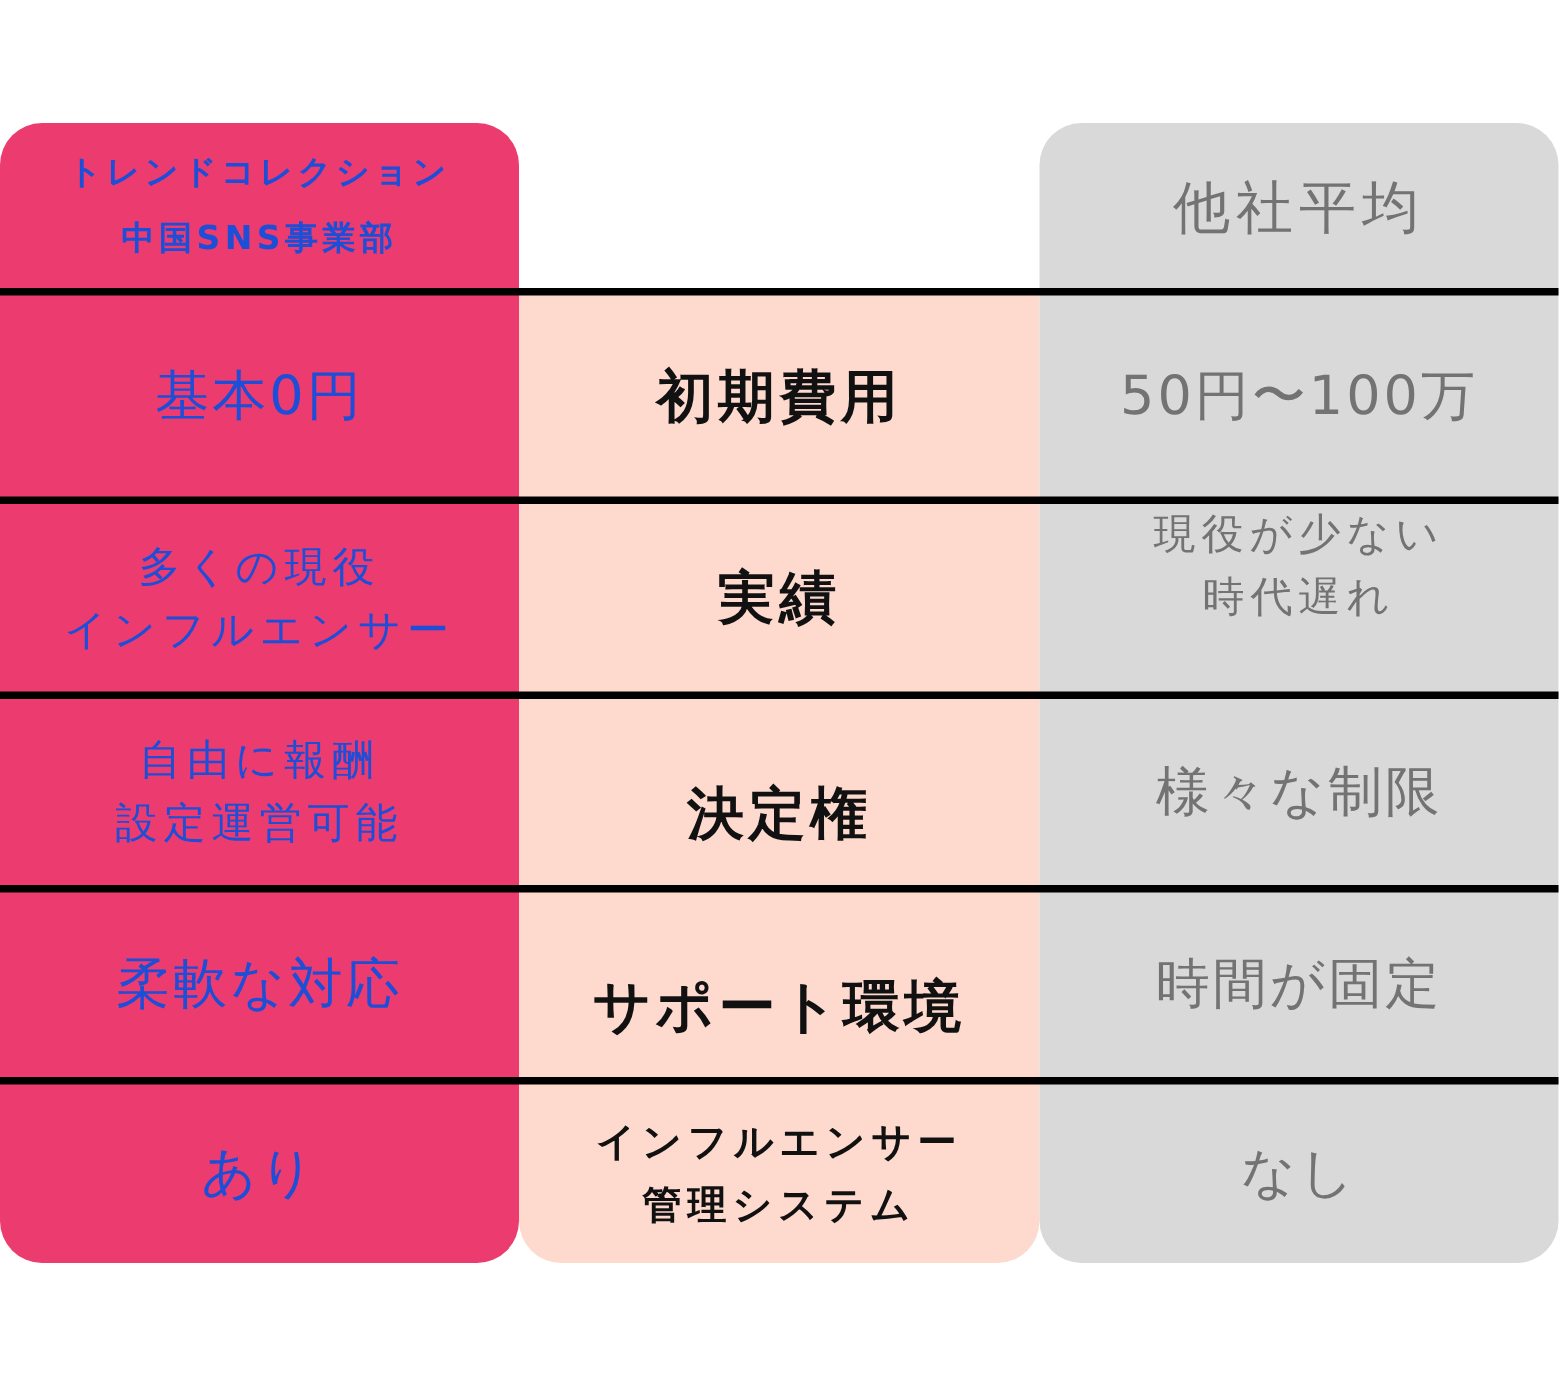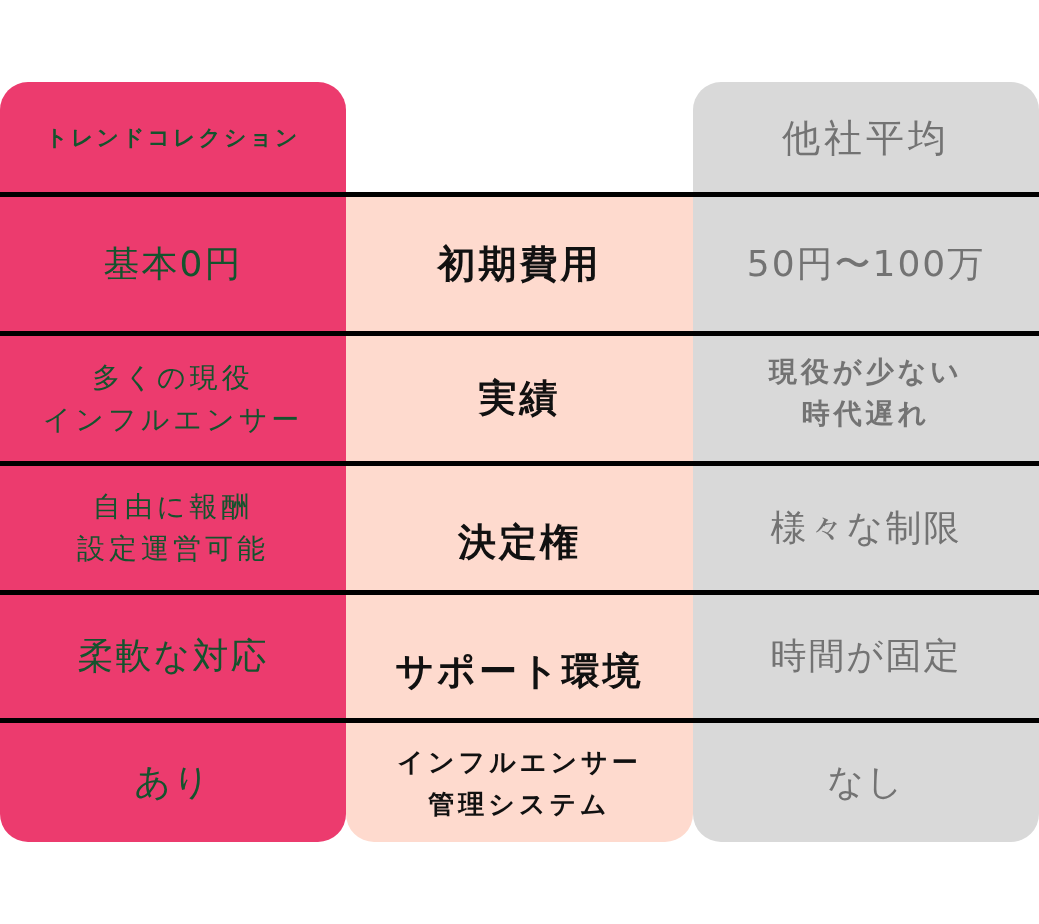--- a/index.html
+++ b/index.html
@@ -5,40 +5,41 @@
     html, body { margin:0; padding:0; background:#ffffff; }
     body { width:1039px; height:924px; position:relative; overflow:hidden;
            font-family:"DejaVu Sans","Liberation Sans",sans-serif; }
     .col { position:absolute; box-sizing:border-box; }
     .col-ours { left:0; top:82px; width:346px; height:760px; background:#ec3b6e; border-radius:28px; }
     .col-mid  { left:346px; top:196px; width:347px; height:646px; background:#fedace; border-radius:0 0 28px 28px; }
     .col-other{ left:693px; top:82px; width:346px; height:760px; background:#d9d9d9; border-radius:28px; }
     .divider { position:absolute; left:0; width:1039px; height:5px; background:#000; }
     .cell { position:absolute; display:flex; align-items:center; justify-content:center;
             text-align:center; flex-direction:column; box-sizing:border-box; }
-    .c-ours { left:0; width:346px; color:#14532d; }
+    .c-ours { left:0; width:346px; color:#1d4ed8; }
     .c-mid { left:346px; width:347px; color:#111; font-weight:bold; }
     .c-other { left:693px; width:346px; color:#737373; }
     .head-ours { top:82px; height:112px; font-weight:bold; font-size:22px; letter-spacing:3px; line-height:44px; }
     .head-other { top:82px; height:112px; font-size:38px; letter-spacing:4px; }
     .big { font-size:36px; letter-spacing:2px; }
     .mid-big { font-size:38px; letter-spacing:3px;border-radius:30px; }
     .small { font-size:28px; letter-spacing:4px; line-height:42px; }
     .small-b { font-size:26px; letter-spacing:4px; line-height:42px; }
     .line { display:block; white-space:nowrap; }
   </style>
 </head>
 <body>
 
 <div class="col col-ours"></div>
 <div class="col col-mid"></div>
 <div class="col col-other"></div>
 
 <div class="cell c-ours head-ours">
   <span class="line">トレンドコレクション</span>
+  <span class="line">中国SNS事業部</span>
 </div>
 <div class="cell c-other head-other">
   <span class="line">他社平均</span>
 </div>
 
 <div class="divider" style="top:192px"></div>
 <div class="divider" style="top:331px"></div>
 <div class="divider" style="top:461px"></div>
 <div class="divider" style="top:590px"></div>
 <div class="divider" style="top:718px"></div>
@@ -53,21 +54,21 @@
   <span class="line">50円〜100万</span>
 </div>
 
 <div class="cell c-ours small" style="top:336px;height:125px">
   <span class="line">多くの現役</span>
   <span class="line">インフルエンサー</span>
 </div>
 <div class="cell c-mid mid-big" style="top:336px;height:125px">
   <span class="line">実績</span>
 </div>
-<div class="cell c-other small" style="top:336px;height:113px;font-weight:bold">
+<div class="cell c-other small" style="top:320px;height:113px;font-weight:normal">
   <span class="line">現役が少ない</span>
   <span class="line">時代遅れ</span>
 </div>
 
 <div class="cell c-ours small" style="top:466px;height:124px">
   <span class="line">自由に報酬</span>
   <span class="line">設定運営可能</span>
 </div>
 <div class="cell c-mid mid-big" style="top:466px;height:152px">
   <span class="line">決定権</span>

